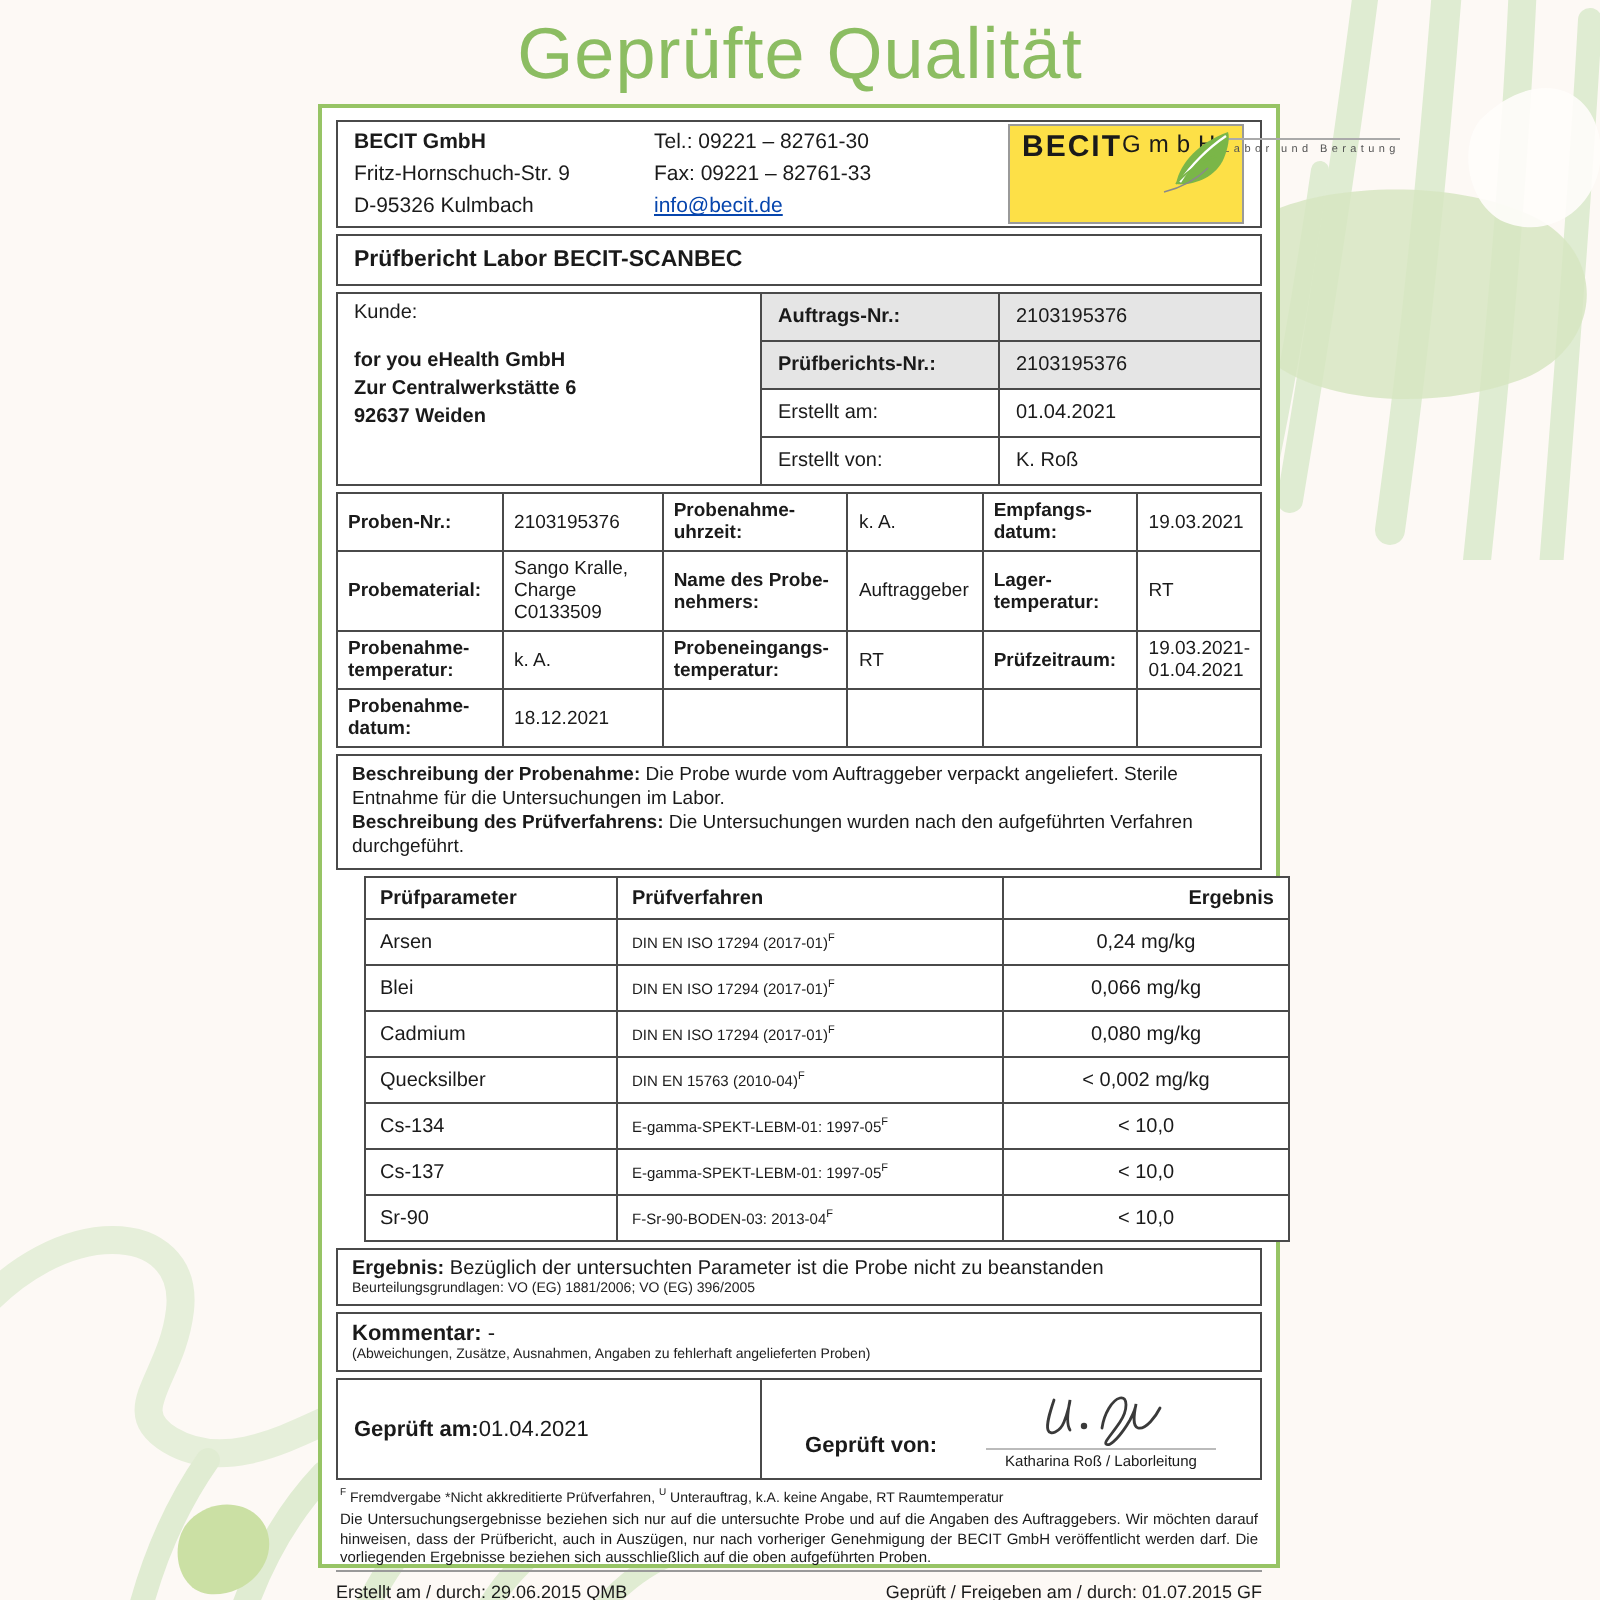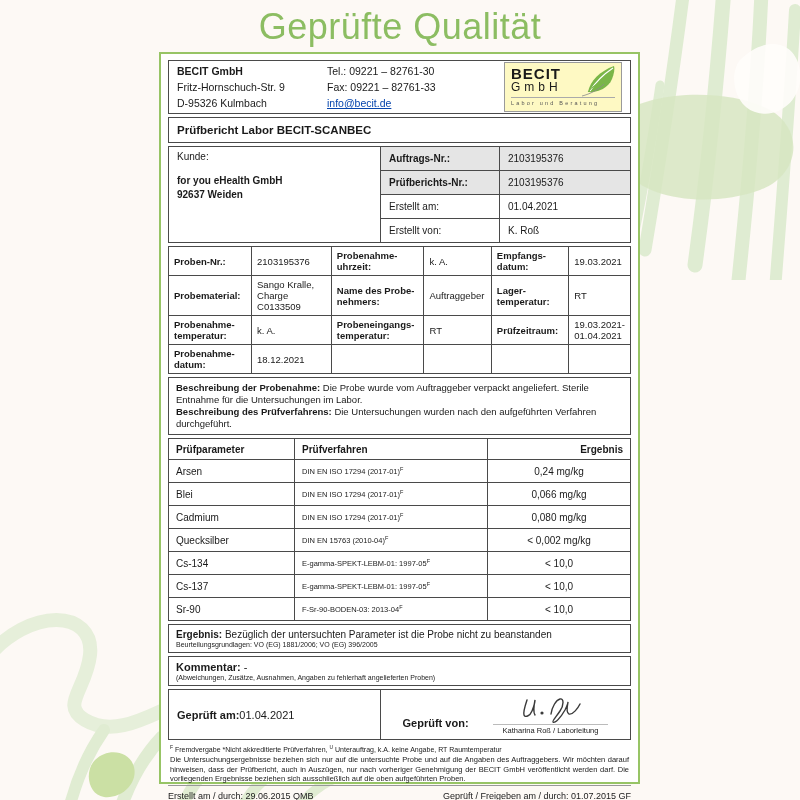--- a/index.html
+++ b/index.html
@@ -27,22 +27,22 @@
   .sec{border:1px solid #4a4a4a;background:#fff;margin-bottom:3px;box-sizing:border-box;}
   
   .letterhead{display:flex;align-items:center;padding:5px 8px;height:54px;}
   .lh-col{display:flex;flex-direction:column;justify-content:space-between;height:48px;}
   .lh-col div{line-height:16px;}
   .lh-left{width:150px;font-size:10.5px;}
   .lh-mid{width:170px;font-size:10.5px;}
   .company{font-weight:bold;}
   .email{color:#0645ad;text-decoration:underline;cursor:pointer;}
   .logo-box{
-    margin-left:auto;border:1px solid #9a9a9a;background:#fef9c3;
-    width:118px;height:50px;display:flex;flex-direction:column;
+    margin-left:auto;border:1px solid #9a9a9a;background:#fde047;
+    width:118px;height:50px;display:flex;flex-direction:row;
     padding:3px 6px;box-sizing:border-box;position:relative;
   }
   .logo-name{font-size:15px;font-weight:bold;letter-spacing:1px;line-height:15px;}
   .logo-sub{font-size:12px;letter-spacing:4px;line-height:13px;}
   .logo-tag{font-size:5.5px;letter-spacing:2.2px;color:#555;border-top:1px solid #aaa;margin-top:3px;padding-top:2px;white-space:nowrap;}
   .logo-leaf{position:absolute;right:3px;top:2px;}
   
   .report-title{padding:6px 8px;font-size:11.5px;font-weight:bold;}
   
   .cust-wrap{display:flex;}
@@ -60,21 +60,21 @@
   .sample-table td{border:1px solid #4a4a4a;padding:3px 5px;font-size:9.5px;line-height:11px;vertical-align:middle;}
   .sample-table td.sl{font-weight:bold;}
   .sample-table td:nth-child(1){width:78px;}
   .sample-table td:nth-child(2){width:86px;}
   .sample-table td:nth-child(3){width:86px;}
   .sample-table td:nth-child(4){width:58px;}
   .sample-table td:nth-child(5){width:72px;margin-left:13px;}
   
   .descr{padding:4px 7px;font-size:9.5px;line-height:12px;}
   
-  .res-table{border-collapse:collapse;width:100%;}
+  .res-table{border-collapse:collapse;width:100%;margin-left:14px;}
   .res-table th,.res-table td{border:1px solid #4a4a4a;padding:3px 7px;font-size:10px;text-align:left;}
   .res-table th{font-weight:bold;height:14px;}
   .res-table td{height:16px;}
   .res-table .c-method{font-size:7.5px;width:178px;}
   .res-table .c-result{width:128px;text-align:center;}
   .res-table th.c-result{text-align:right;}
   .res-table sup{font-size:5.5px;}
   
   .ergebnis,.kommentar{padding:4px 7px;}
   .erg-main{font-size:10px;}
@@ -151,20 +151,21 @@
     </div>
   </div>
 
   <div class="sec report-title">Prüfbericht Labor BECIT-SCANBEC</div>
 
   <div class="sec cust-wrap">
     <div class="cust-cell">
       <div class="cust-label">Kunde:</div>
       <div class="cust-addr">
         <div>for you eHealth GmbH</div>
+        <div>Zur Centralwerkstätte 6</div>
         <div>92637 Weiden</div>
       </div>
     </div>
     <table class="meta-table">
       <tbody>
           <tr class="hl">
         <td class="ml">Auftrags-Nr.:</td>
         <td>2103195376</td>
       </tr>
       <tr class="hl">

